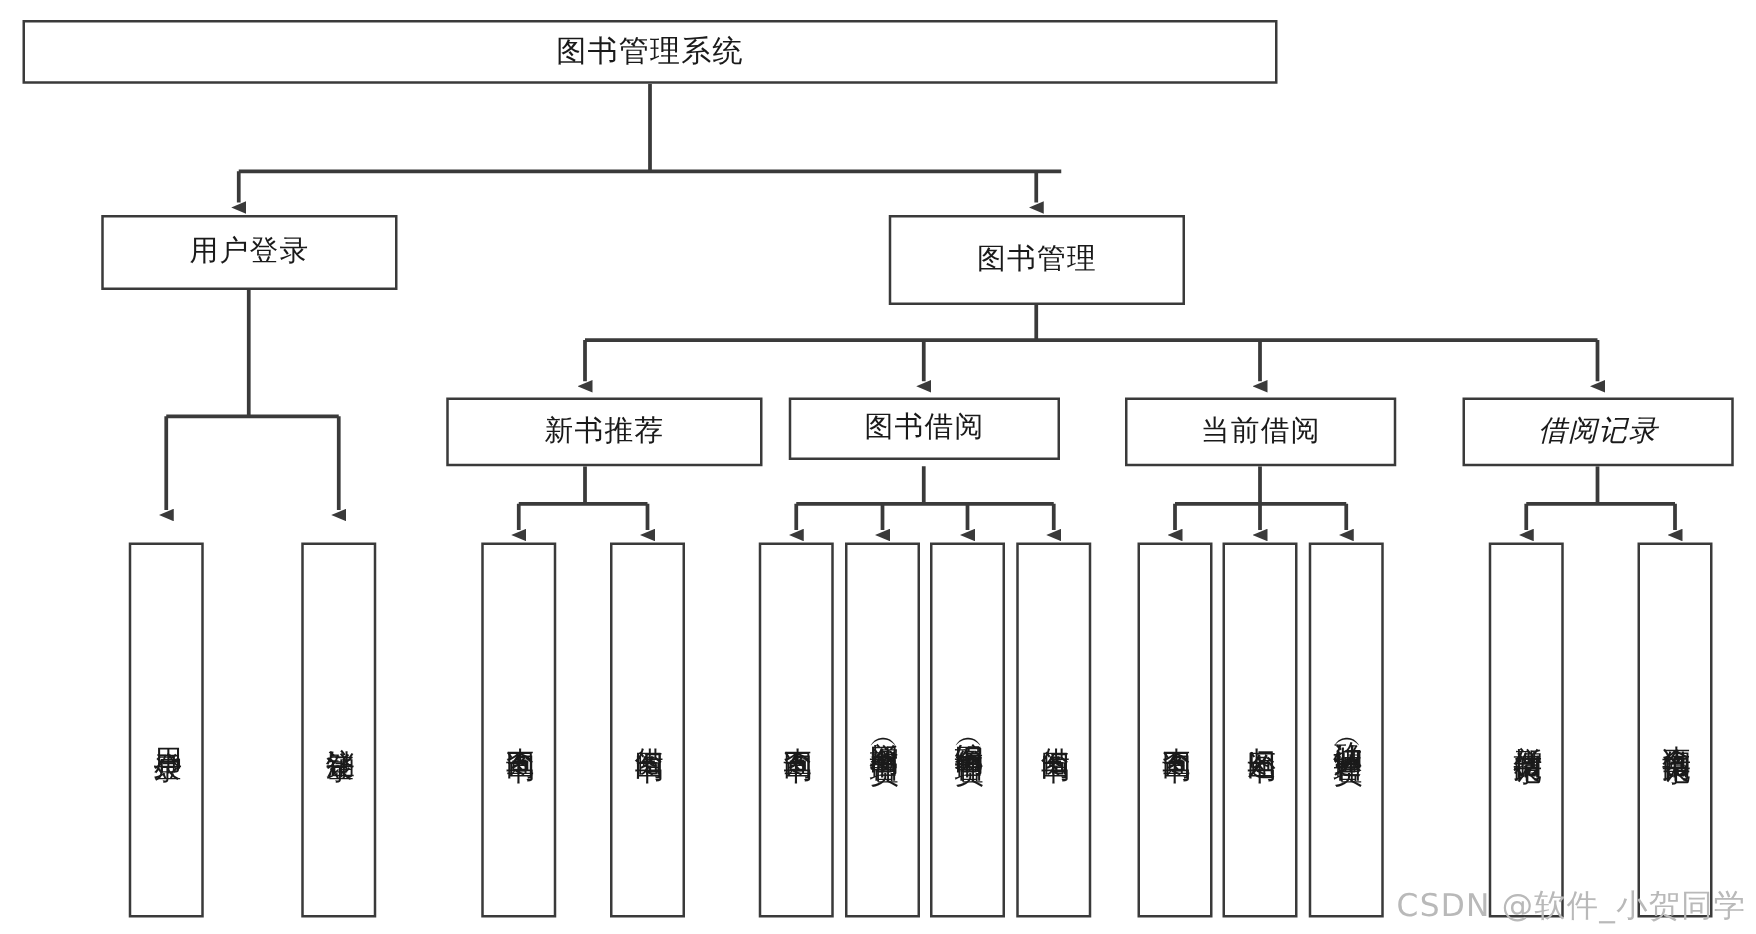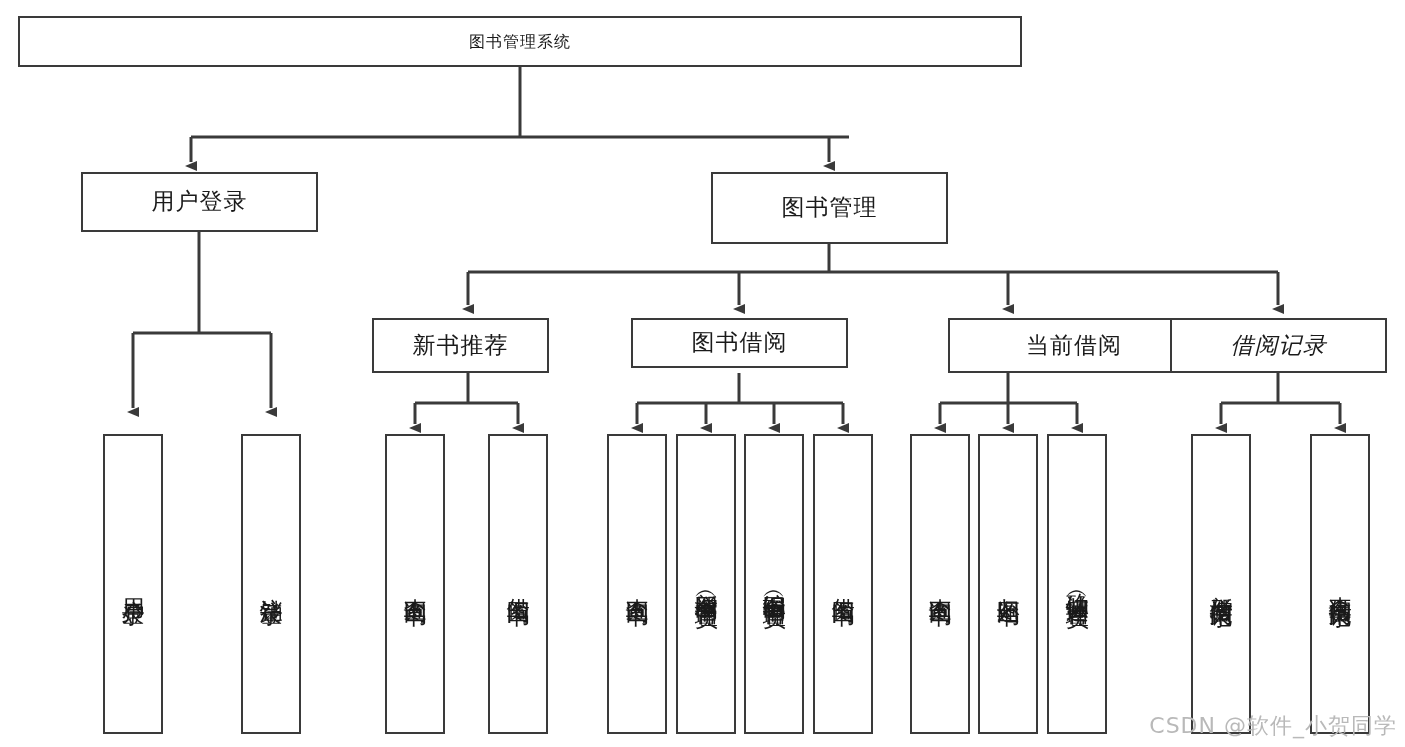--- a/index.html
+++ b/index.html
@@ -48,27 +48,27 @@
   .node.vert .label {
     writing-mode: vertical-rl;
     text-orientation: upright;
     font-size: 23px;
     line-height: 1.28;
     letter-spacing: 2px;
     white-space: nowrap;
     text-align: center;
   }
   .node.root .label {
-    font-size: 16px;
+    font-size: 24px;
   }
   .watermark {
     position: absolute;
     right: 8px;
     bottom: 6px;
-    font-size: 22px;
+    font-size: 25px;
     color: #b9b9b9;
     letter-spacing: 1px;
     white-space: nowrap;
     user-select: none;
   }
 </style>
 </head>
 <body>
 
 <div id="stage">
@@ -127,27 +127,27 @@
     <span class="label">图书管理系统</span>
   </div>
 
   <div class="node horiz" style="left:81px; top:172px; width:237px; height:60px;">
     <span class="label">用户登录</span>
   </div>
   <div class="node horiz" style="left:711px; top:172px; width:237px; height:72px;">
     <span class="label">图书管理</span>
   </div>
 
-  <div class="node horiz" style="left:372px; top:318px; width:177px; height:55px;">
+  <div class="node horiz" style="left:357px; top:318px; width:253px; height:55px;">
     <span class="label">新书推荐</span>
   </div>
   <div class="node horiz" style="left:631px; top:318px; width:217px; height:50px;">
     <span class="label">图书借阅</span>
   </div>
-  <div class="node horiz" style="left:948px; top:318px; width:252px; height:55px;text-align:right;">
+  <div class="node horiz" style="left:900px; top:318px; width:217px; height:55px;text-align:right;">
     <span class="label">当前借阅</span>
   </div>
   <div class="node horiz" style="left:1170px; top:318px; width:217px; height:55px;font-style:italic;">
     <span class="label">借阅记录</span>
   </div>
 
   <div class="node vert" style="left:103px; top:434px; width:60px; height:300px;">
     <span class="label">用户登录</span>
   </div>
   <div class="node vert" style="left:241px; top:434px; width:60px; height:300px;">

